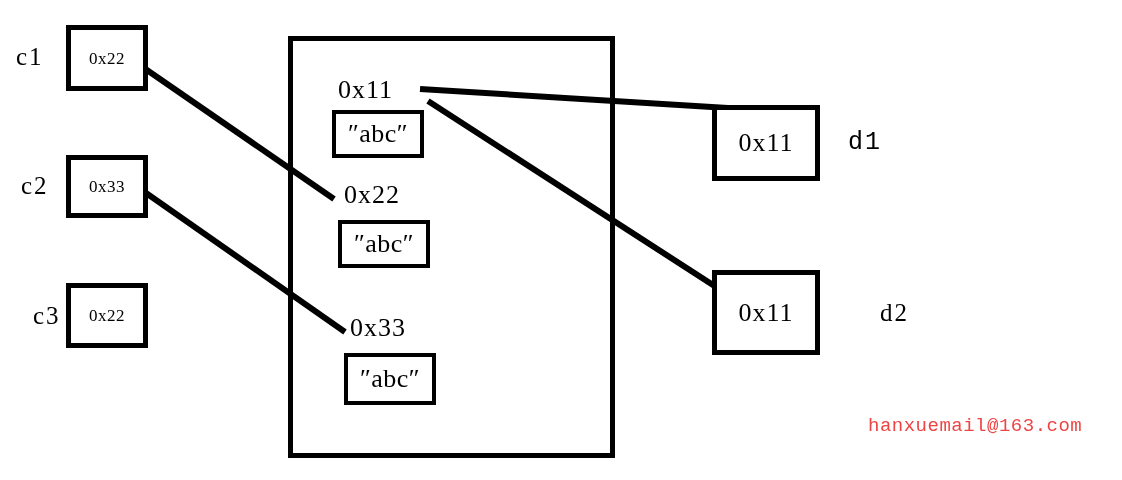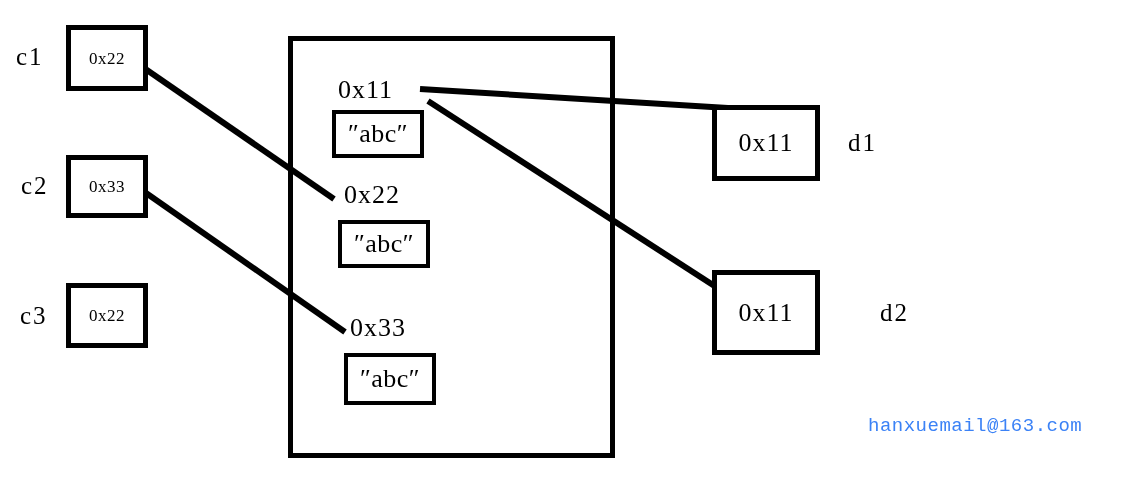--- a/index.html
+++ b/index.html
@@ -53,21 +53,21 @@
   .hex-med { font-size: 26px; letter-spacing: 1px; }
   
   .addr { font-size: 26px; letter-spacing: 1px; }
   
   .strval { font-size: 26px; letter-spacing: 0.5px; }
   
   .watermark {
     position: absolute;
     font-family: "Liberation Mono", "DejaVu Sans Mono", monospace;
     font-size: 19px;
-    color: #3b82f6;
+    color: #ef4444;
     white-space: nowrap;
     letter-spacing: 0.5px;
     z-index: 3;
   }
   #links {
     position: absolute;
     left: 0; top: 0;
     width: 1122px; height: 480px;
     z-index: 2;
     pointer-events: none;
@@ -89,21 +89,21 @@
   <div class="label side-label" style="left:16px; top:44px;">c1</div>
   <div class="box" style="left:66px; top:25px; width:82px; height:66px;">
     <span class="hex-small">0x22</span>
   </div>
 
   <div class="label side-label" style="left:21px; top:173px;">c2</div>
   <div class="box" style="left:66px; top:155px; width:82px; height:63px;">
     <span class="hex-small">0x33</span>
   </div>
 
-  <div class="label side-label" style="left:20px; top:303px;text-align:center;">c3</div>
+  <div class="label side-label" style="left:33px; top:303px;text-align:center;">c3</div>
   <div class="box" style="left:66px; top:283px; width:82px; height:65px;">
     <span class="hex-small">0x22</span>
   </div>
 
   <div class="container-box" style="left:288px; top:36px; width:327px; height:422px;"></div>
 
   <div class="label addr" style="left:338px; top:77px;">0x11</div>
   <div class="box thin" style="left:332px; top:110px; width:92px; height:48px;">
     <span class="strval">″abc″</span>
   </div>
@@ -114,21 +114,21 @@
   </div>
 
   <div class="label addr" style="left:350px; top:315px;">0x33</div>
   <div class="box thin" style="left:344px; top:353px; width:92px; height:52px;">
     <span class="strval">″abc″</span>
   </div>
 
   <div class="box" style="left:712px; top:105px; width:108px; height:76px;">
     <span class="hex-med">0x11</span>
   </div>
-  <div class="label side-label" style="left:848px; top:130px;">d1</div>
+  <div class="label side-label" style="left:848px; top:130px;font-family:Liberation Mono, monospace;">d1</div>
 
   <div class="box" style="left:712px; top:270px; width:108px; height:85px;">
     <span class="hex-med">0x11</span>
   </div>
   <div class="label side-label" style="left:880px; top:300px;">d2</div>
 
   <div class="watermark" style="left:868px; top:415px;">hanxuemail@163.com</div>
 
 </div>
 

